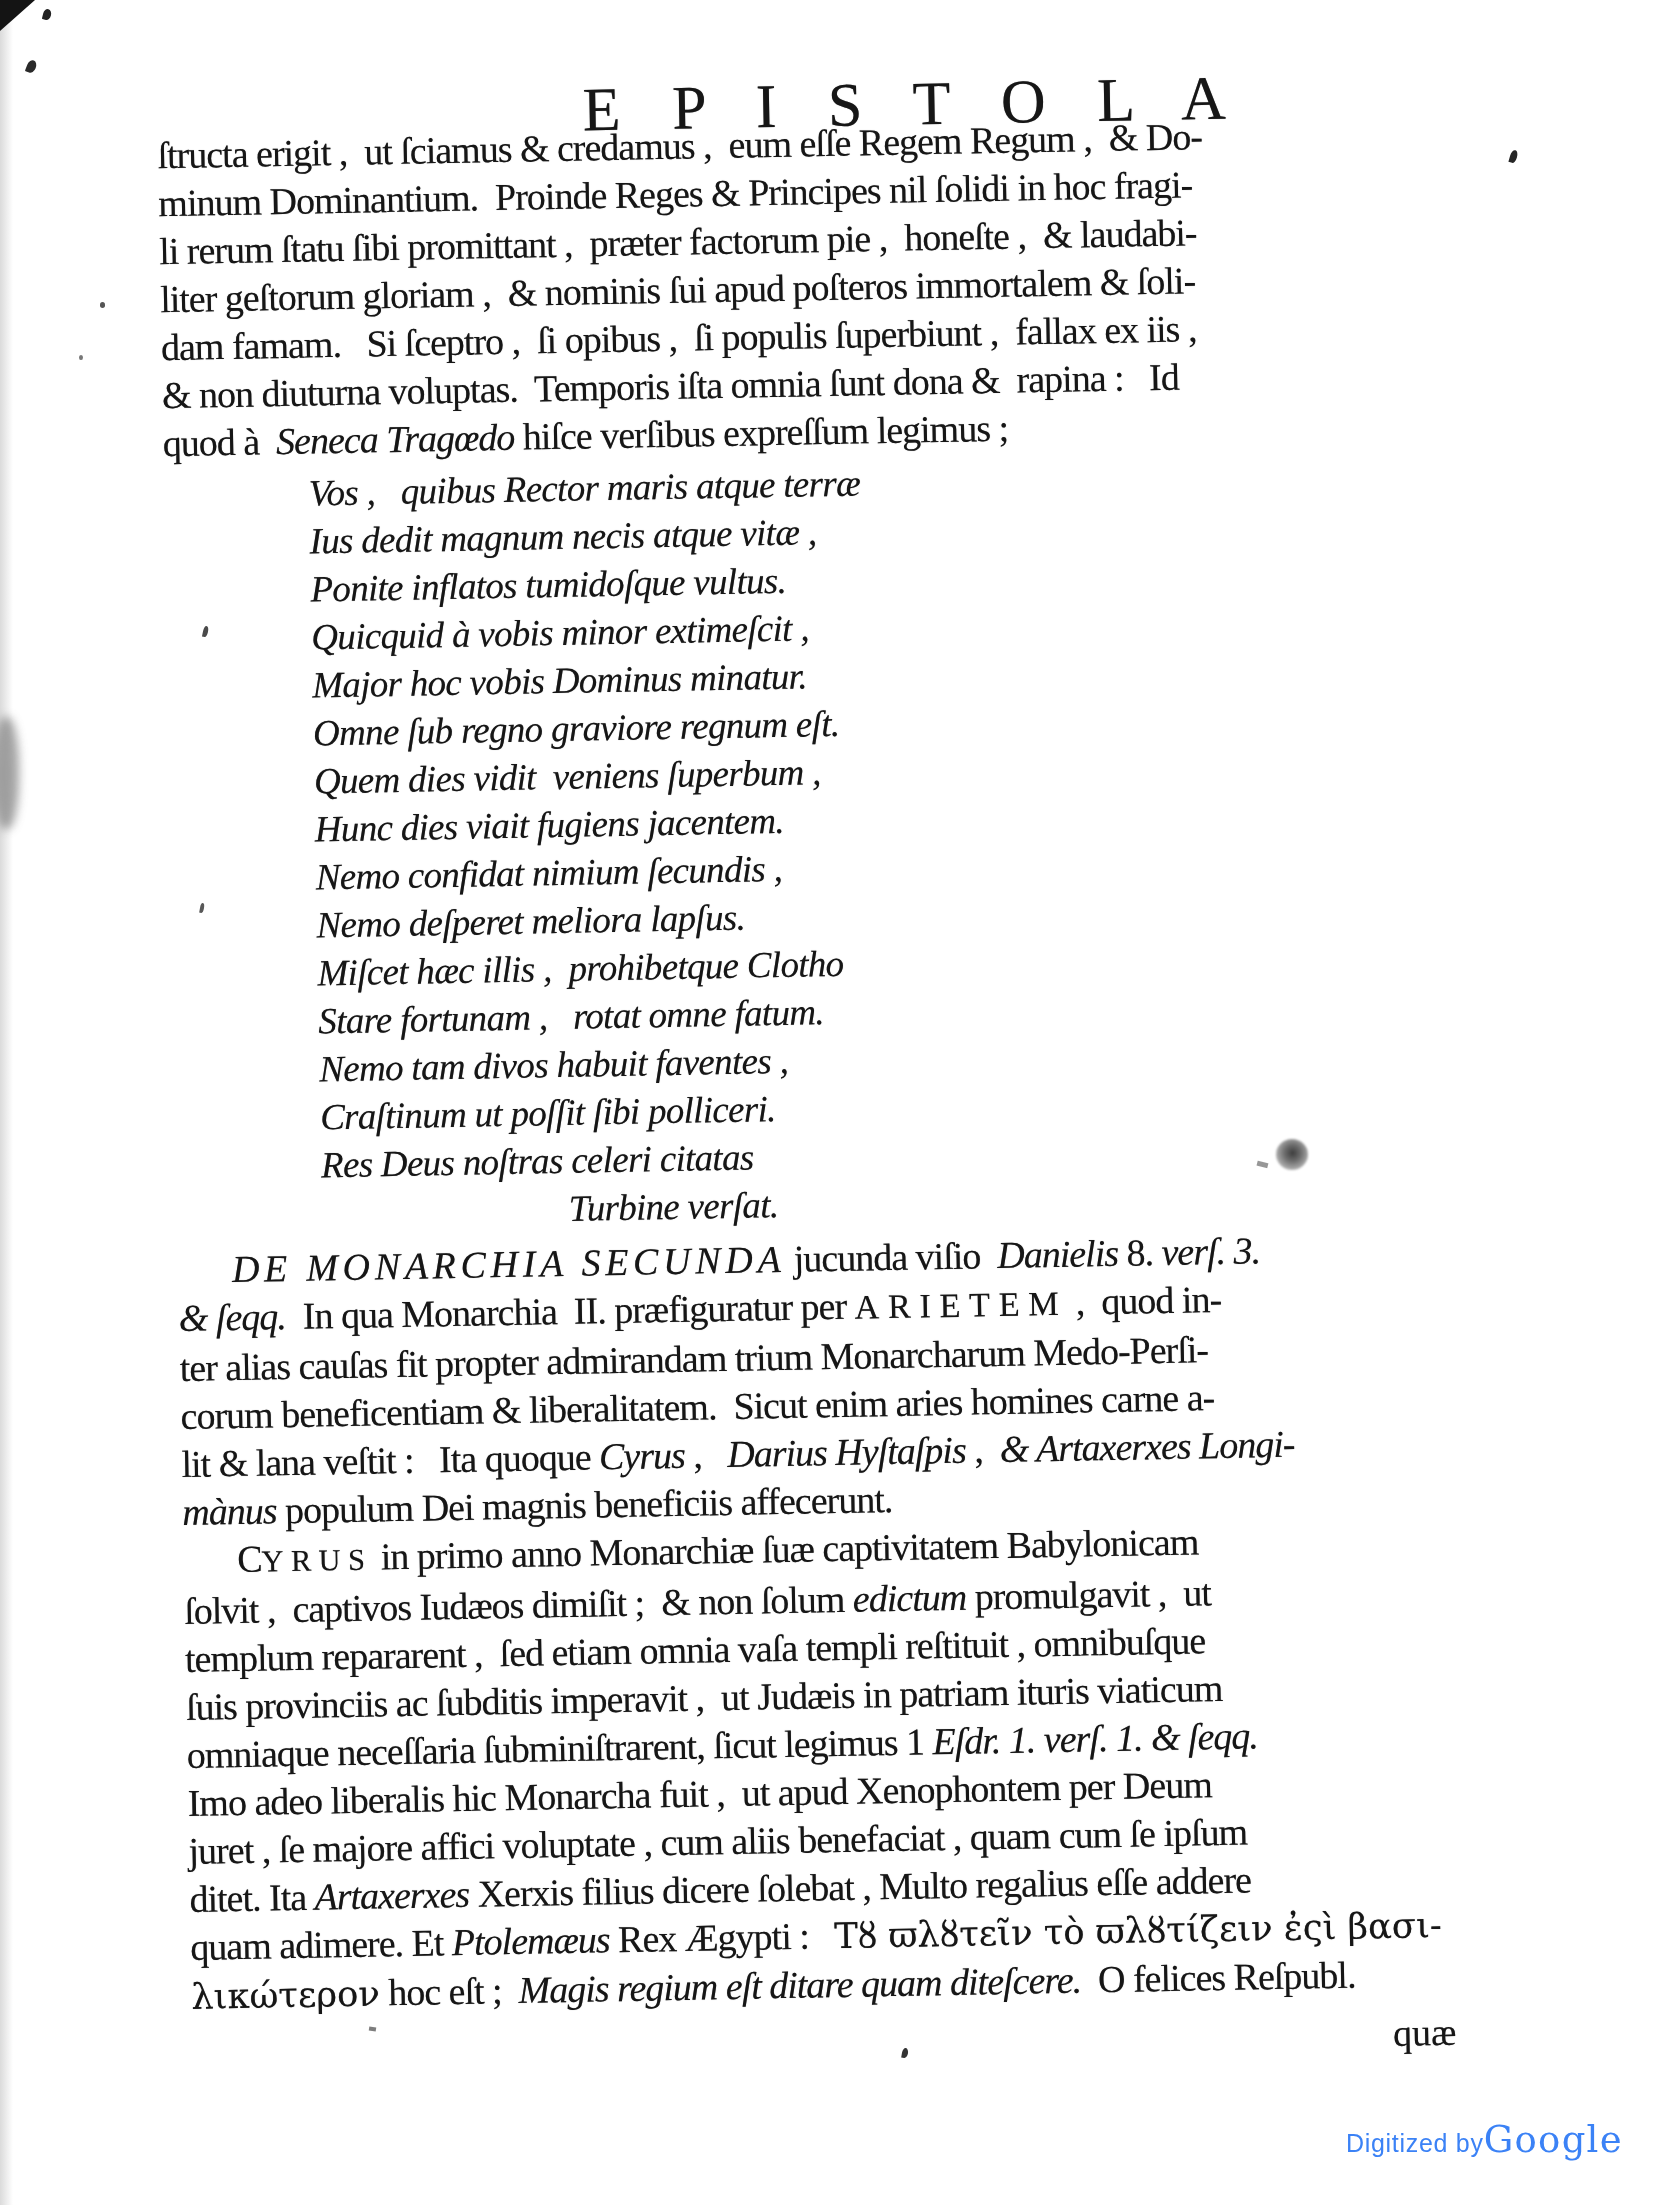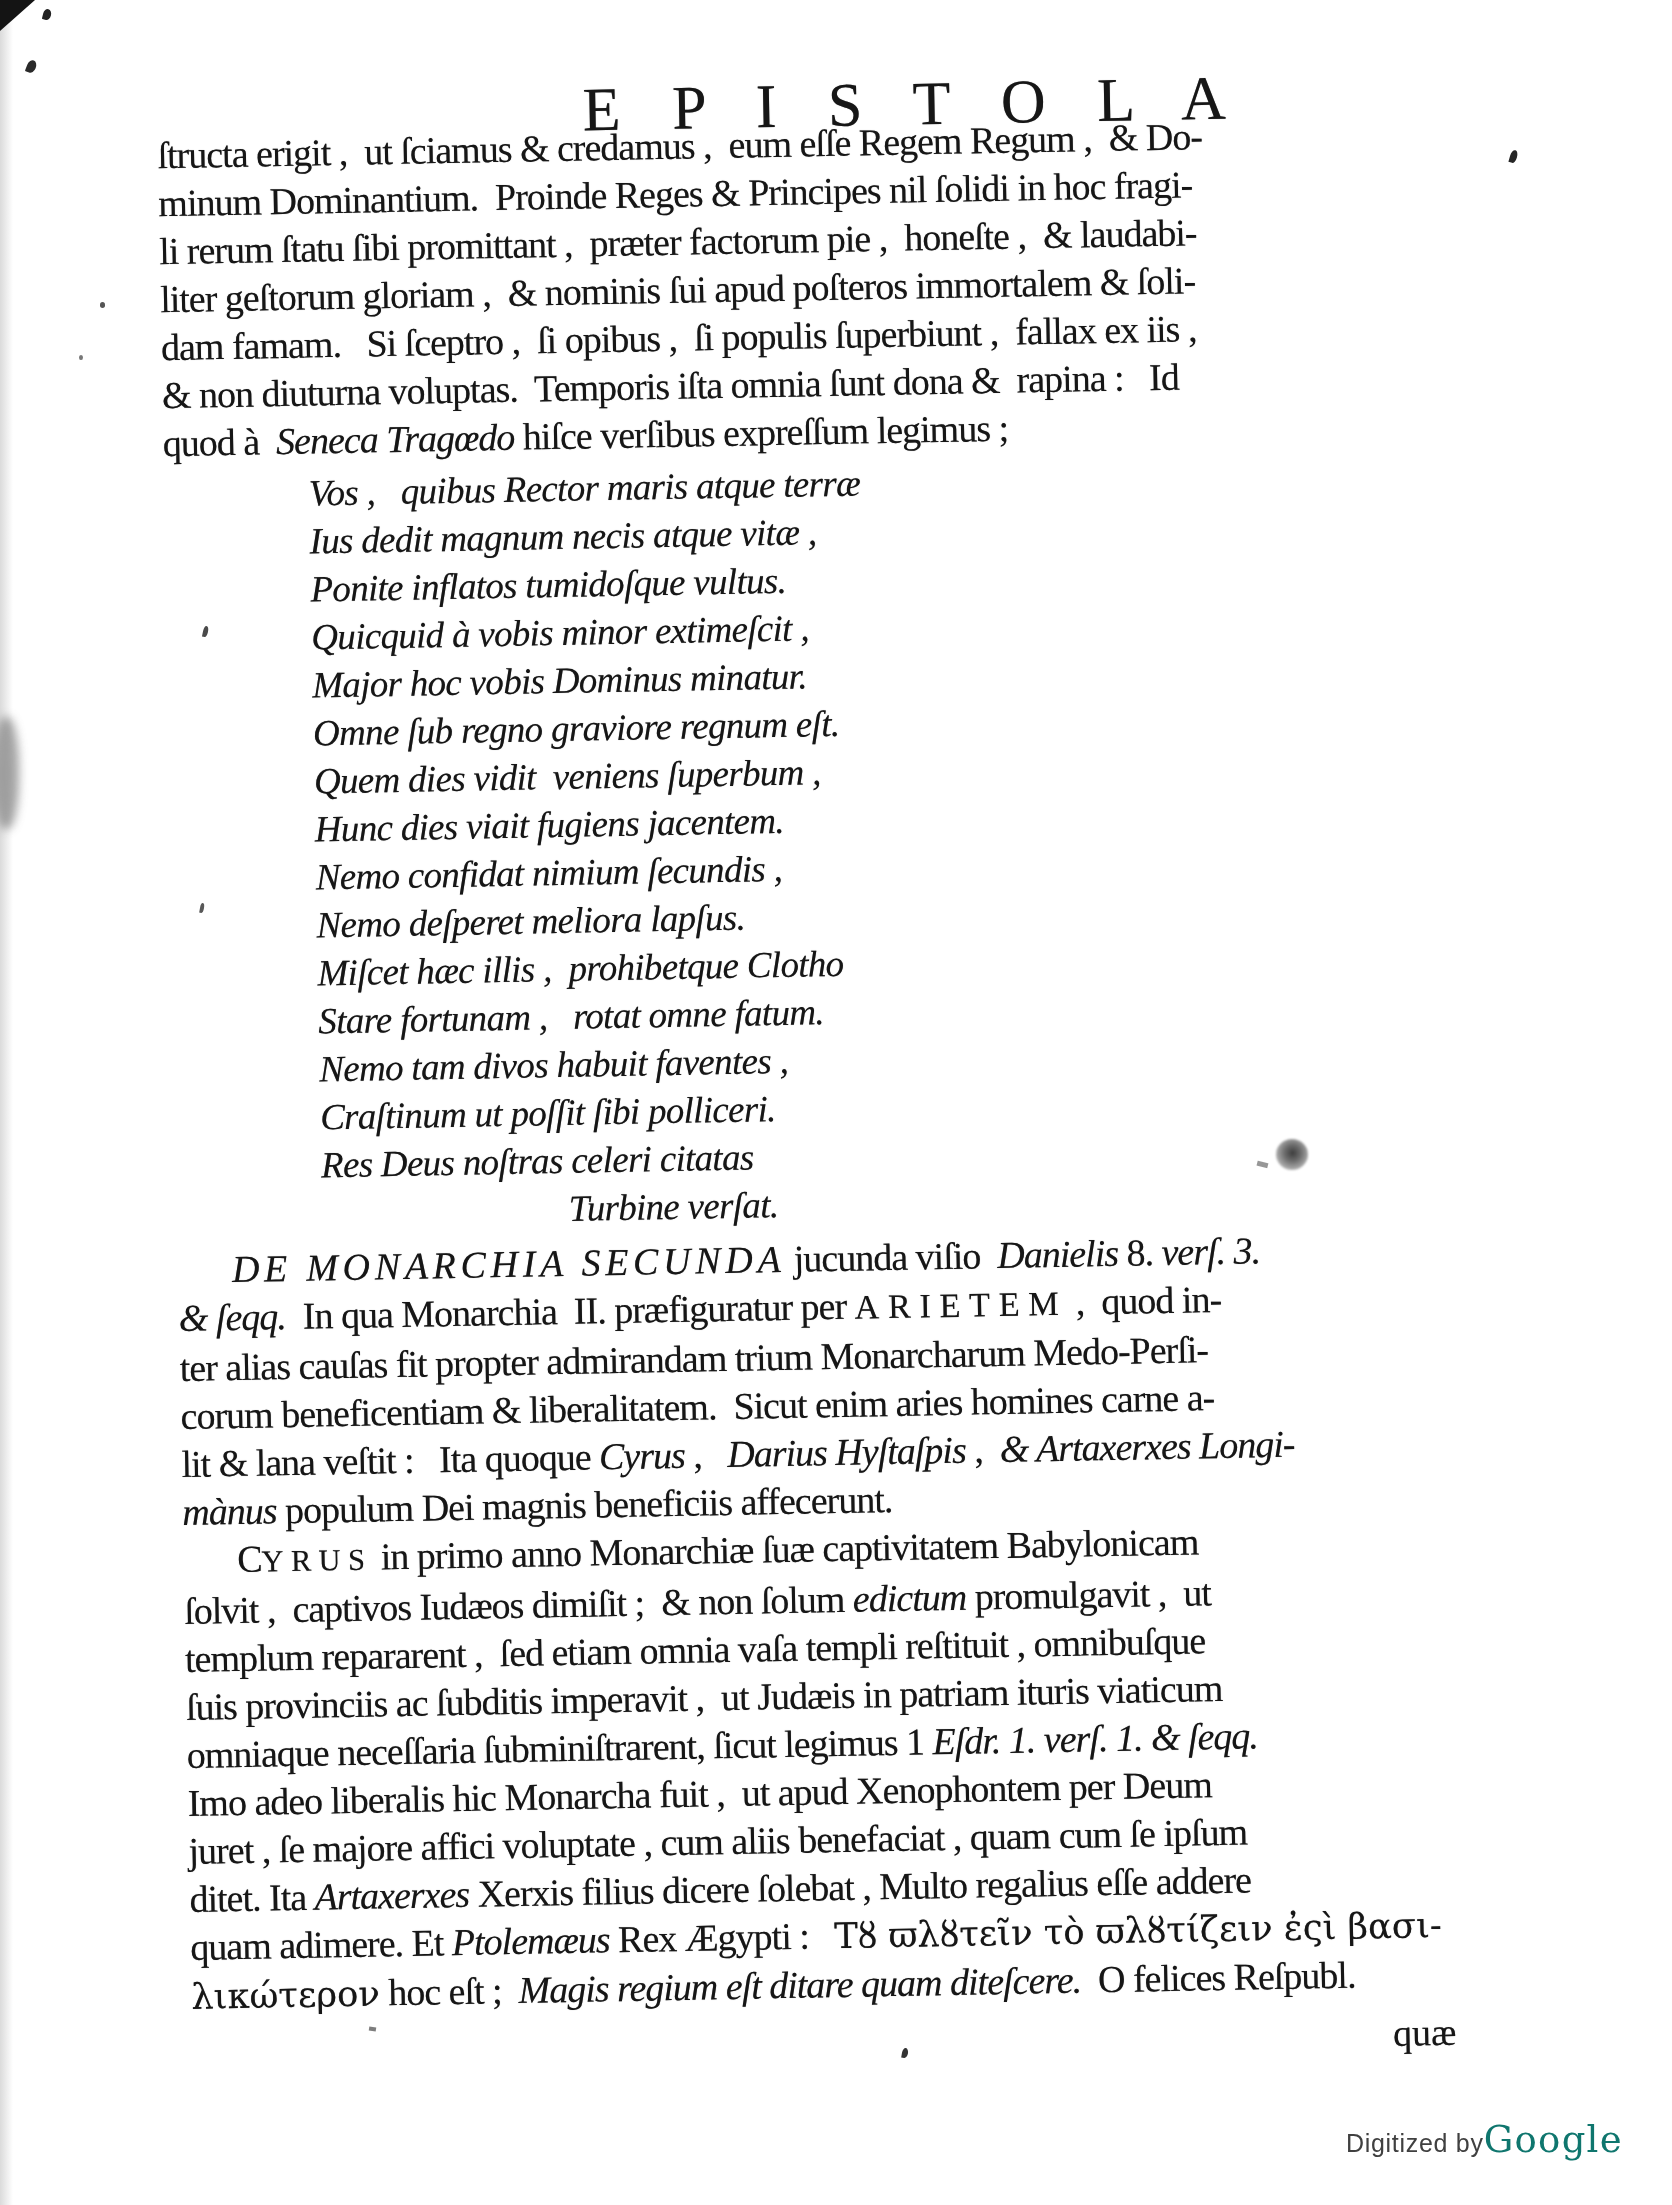--- a/index.html
+++ b/index.html
@@ -20,22 +20,22 @@
   .tl{white-space:pre;}
   .poem{font-style:italic;font-size:37px;line-height:48px;letter-spacing:-0.7px;left:320px;top:460px;}
   .it{font-style:italic;}
   .sp{letter-spacing:8.7px;font-size:0.9em;}
   .sp2{font-style:italic;letter-spacing:4.7px;}
   .sc{font-size:0.8em;letter-spacing:7.4px;}
   .gr{font-family:"DejaVu Serif","DejaVu Sans",serif;font-size:0.93em;letter-spacing:0;}
   .catchword{position:absolute;left:1376px;top:2021px;font-size:38px;}
   .watermark{position:absolute;left:1346px;top:2118px;display:flex;align-items:baseline;
     font-family:"Liberation Sans",sans-serif;}
-  .wm-prefix{font-size:25px;color:#404040;letter-spacing:0.7px;}
-  .wm-brand{font-family:"DejaVu Serif",serif;font-size:37px;color:#0f766e;letter-spacing:1.3px;}
+  .wm-prefix{font-size:25px;color:#3b82f6;letter-spacing:0.7px;}
+  .wm-brand{font-family:"DejaVu Serif",serif;font-size:37px;color:#3b82f6;letter-spacing:1.3px;}
   
   .speck{position:absolute;}
   .corner-tear{left:0;top:0;width:35px;height:31px;background:#141414;
     clip-path:polygon(0 0,100% 0,0 100%);}
   .dot-a{left:43px;top:9.4px;width:8px;height:11.4px;background:#222;border-radius:60% 60% 60% 10%;transform:rotate(14deg);}
   .dot-b{left:27px;top:60px;width:8.7px;height:12.7px;background:#2a2a2a;border-radius:60% 60% 60% 10%;transform:rotate(22deg);}
   .dot-c{left:100px;top:302px;width:5.4px;height:6px;background:#555;border-radius:50%;}
   .dot-d{left:79px;top:355px;width:4px;height:5.4px;background:#777;border-radius:50%;}
   .blot-left{left:-6.7px;top:717px;width:25.4px;height:112px;background:#8d8d8d;
     border-radius:45%;filter:blur(4.7px);opacity:.8;}

